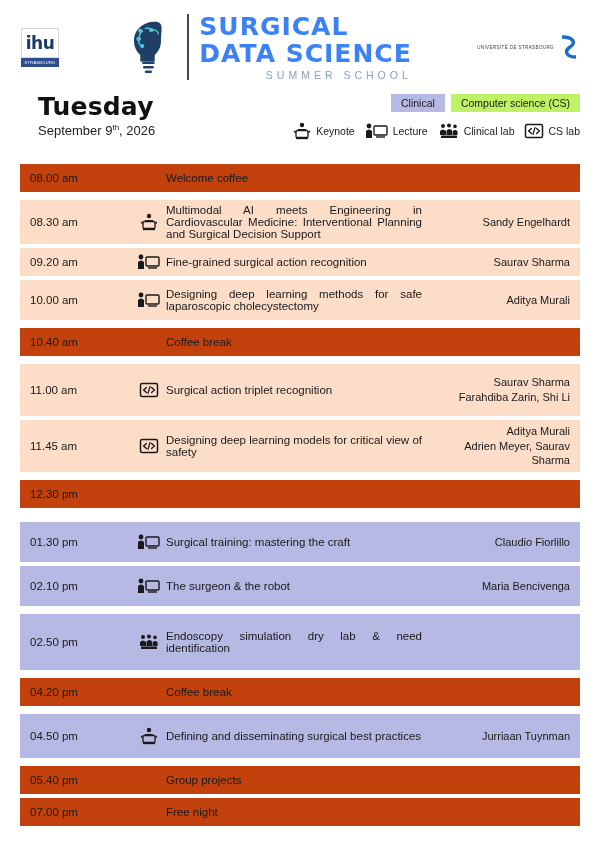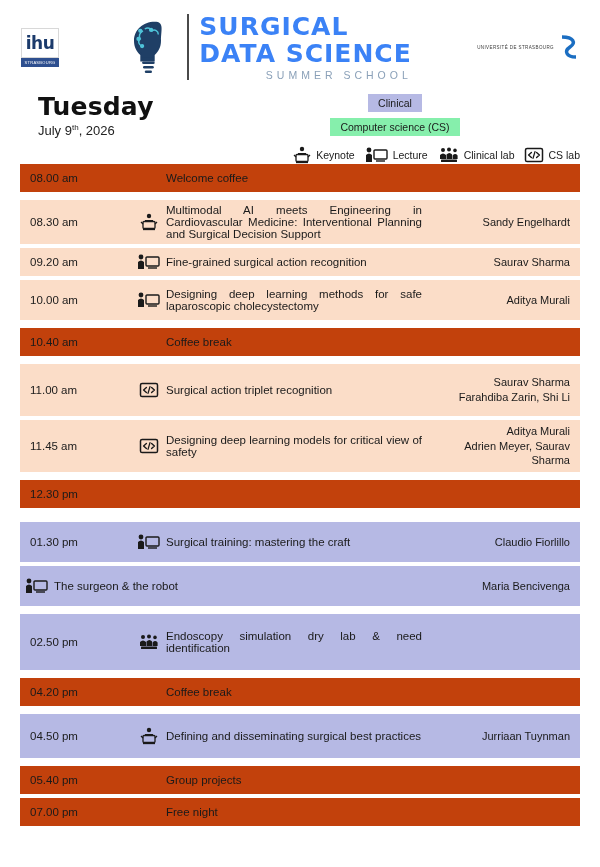--- a/index.html
+++ b/index.html
@@ -92,30 +92,30 @@
     color: #111; letter-spacing: 0.2px;
   }
   .day-date {
     font-size: 13px; color: #222; margin-top: 2px;
   }
   .day-date sup { font-size: 8px; }
 
   .legend-block { flex: 1; padding-top: 2px; }
   .legend-row1 {
     display: flex; justify-content: flex-end; gap: 6px;
-    align-items: center; margin-bottom: 10px; flex-direction: column;
+    align-items: center; margin-bottom: 10px;
   }
   .swatch {
     padding: 3px 10px;
     font-size: 10.5px;
     color: #1a1a1a;
     white-space: nowrap;
   }
   .swatch.clinical { background: #b6b9e4; }
-  .swatch.cs { background: #86efac; }
+  .swatch.cs { background: #bef264; }
   .legend-row2 {
     display: flex; justify-content: flex-end;
     align-items: center; gap: 10px;
     font-size: 10.5px;
   }
   .legend-item { display: flex; align-items: center; gap: 4px; }
   .legend-item svg { display: block; }
 
   
   .schedule { padding: 0 20px; }
@@ -214,21 +214,21 @@
       <span>UNIVERSITÉ DE STRASBOURG</span>
       <svg width="22" height="26" viewBox="0 0 22 26">
         <path d="M4 3 C16 3 18 9 12 13 C6 17 8 23 18 23" stroke="#1b6ec2" stroke-width="3.4" fill="none"></path>
       </svg>
     </div>
   </div>
 
   <div class="subheader">
     <div class="day-block">
       <div class="day-name">Tuesday</div>
-      <div class="day-date"><span>July 9</span><sup>th</sup><span>, 2026</span></div>
+      <div class="day-date"><span>September 9</span><sup>th</sup><span>, 2026</span></div>
     </div>
 
     <div class="legend-block">
       <div class="legend-row1">
         <div class="swatch clinical">Clinical</div>
         <div class="swatch cs">Computer science (CS)</div>
       </div>
       <div class="legend-row2">
 
         <div class="legend-item">
@@ -405,20 +405,21 @@
           <rect x="9" y="4" width="13" height="9" rx="1" fill="none" stroke="#1a1a1a" stroke-width="1.4"></rect>
           <path d="M11 15 h9" stroke="#1a1a1a" stroke-width="1.4"></path>
         </svg>
       </div>
       <div class="titlecell">Surgical training: mastering the craft</div>
       <div class="speaker">Claudio Fiorlillo</div>
     </div>
     <div class="spacer2"></div>
 
     <div class="row clin h40">
+      <div class="time">02.10 pm</div>
       <div class="icon">
         <svg width="24" height="18" viewBox="0 0 24 18">
           <circle cx="4" cy="4" r="2.4" fill="#1a1a1a"></circle>
           <path d="M1 9 q3 -3 6 0 l0 7 -6 0 z" fill="#1a1a1a"></path>
           <rect x="9" y="4" width="13" height="9" rx="1" fill="none" stroke="#1a1a1a" stroke-width="1.4"></rect>
           <path d="M11 15 h9" stroke="#1a1a1a" stroke-width="1.4"></path>
         </svg>
       </div>
       <div class="titlecell">The surgeon &amp; the robot</div>
       <div class="speaker">Maria Bencivenga</div>

